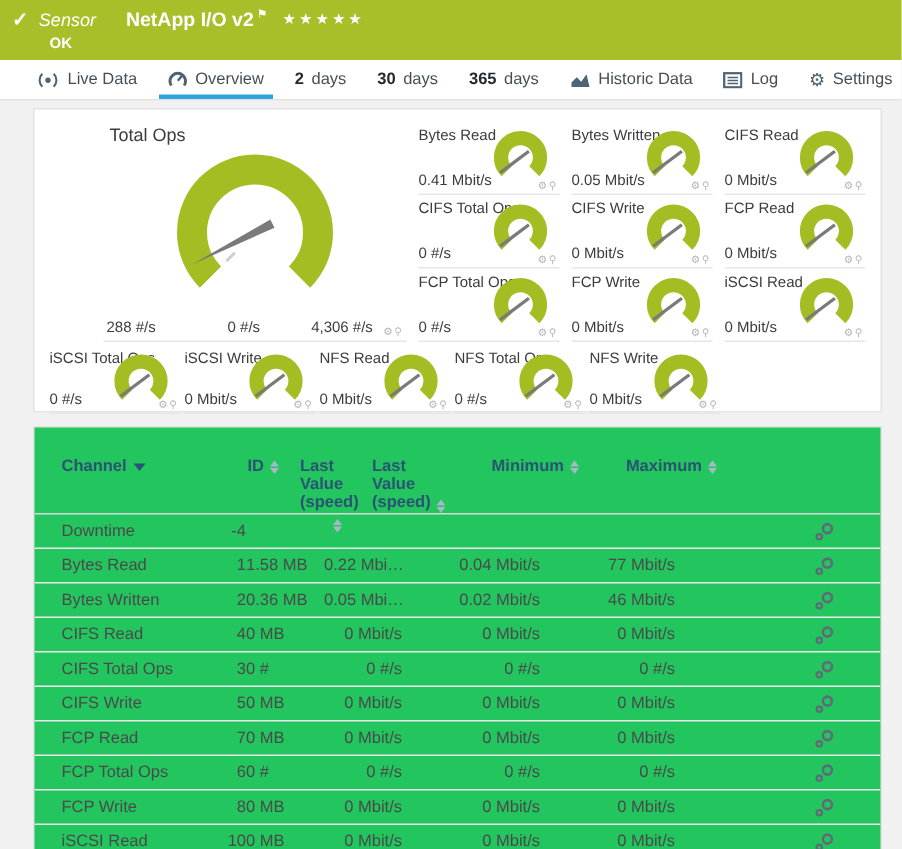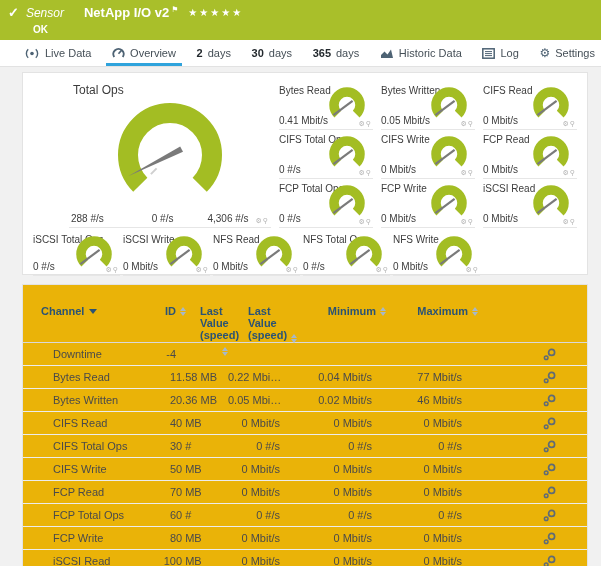--- a/index.html
+++ b/index.html
@@ -40,40 +40,40 @@
   .gicons{margin-left:7px;font-size:7px;color:#b5b5b5;letter-spacing:1px;position:relative;top:1px;}
   .ggrid{flex:1;margin-left:8px;display:grid;grid-template-columns:repeat(3,1fr);column-gap:8px;grid-auto-rows:49px;}
   .tile{position:relative;border-bottom:1px solid #e6e6e6;}
   .tile-label{font-size:10px;color:#3c3c3c;padding-top:4px;white-space:nowrap;}
   .tile-gauge{position:absolute;right:3px;top:5px;}
   .tile-value{position:absolute;left:0;bottom:3px;font-size:10px;color:#3c3c3c;white-space:nowrap;}
   .tile-icons{position:absolute;right:1px;bottom:1px;font-size:7px;color:#b5b5b5;letter-spacing:1px;}
   .gbottom{display:flex;gap:3px;height:46px;margin-top:2px;}
   .gbottom .tile{width:87px;flex:0 0 auto;}
   
-  .tcard{position:absolute;left:22px;top:284px;width:566px;height:282px;background:#eab308;
+  .tcard{position:absolute;left:22px;top:284px;width:566px;height:282px;background:#22c55e;
     border:1px solid #e3e3e3;border-bottom:none;box-sizing:border-box;overflow:hidden;}
   .thead{display:flex;align-items:flex-start;padding:20px 0 0 18px;height:58px;box-sizing:border-box;
     border-bottom:1px solid #d9d9d9;font-size:11px;font-weight:bold;color:#2b5374;}
   .th{line-height:12px;}
   .th-channel{width:100px;display:flex;align-items:center;}
   .th-id{width:45px;display:flex;justify-content:flex-end;align-items:center;}
   .th-vol{width:58px;padding-left:14px;box-sizing:border-box;}
   .th-speed{width:56px;padding-left:4px;box-sizing:border-box;}
   .th-min{width:86px;display:flex;justify-content:flex-end;align-items:center;}
   .th-max{width:92px;display:flex;justify-content:flex-end;align-items:center;}
   .tri-down{width:0;height:0;border-left:4px solid transparent;border-right:4px solid transparent;
     border-top:5px solid #2b5374;display:inline-block;margin-left:5px;}
   .sort{display:inline-flex;flex-direction:column;gap:1px;margin-left:4px;}
   .sort i{display:block;width:0;height:0;border-left:3px solid transparent;border-right:3px solid transparent;}
   .sort .su{border-bottom:4px solid #a8b8c8;}
   .sort .sd{border-top:4px solid #a8b8c8;}
   .sort-under{margin-left:22px;margin-top:3px;}
   .tbody{}
-  .trow{display:flex;align-items:center;height:22px;padding-left:30px;border-bottom:1px solid #ececec;
+  .trow{display:flex;align-items:center;height:22px;padding-left:18px;border-bottom:1px solid #ececec;
     font-size:11px;color:#4a4a4a;}
   .td-channel{width:100px;white-space:nowrap;overflow:hidden;}
   .td-id{width:23px;text-align:right;}
   .td-vol{width:52px;text-align:left;white-space:nowrap;}
   .td-speed{width:52px;text-align:right;white-space:nowrap;overflow:hidden;}
   .td-min{width:92px;text-align:right;white-space:nowrap;}
   .td-max{width:90px;text-align:right;white-space:nowrap;}
   .td-icon{flex:1;display:flex;justify-content:flex-end;padding-right:31px;}
   .wrench{display:inline-flex;cursor:pointer;}
 </style>

